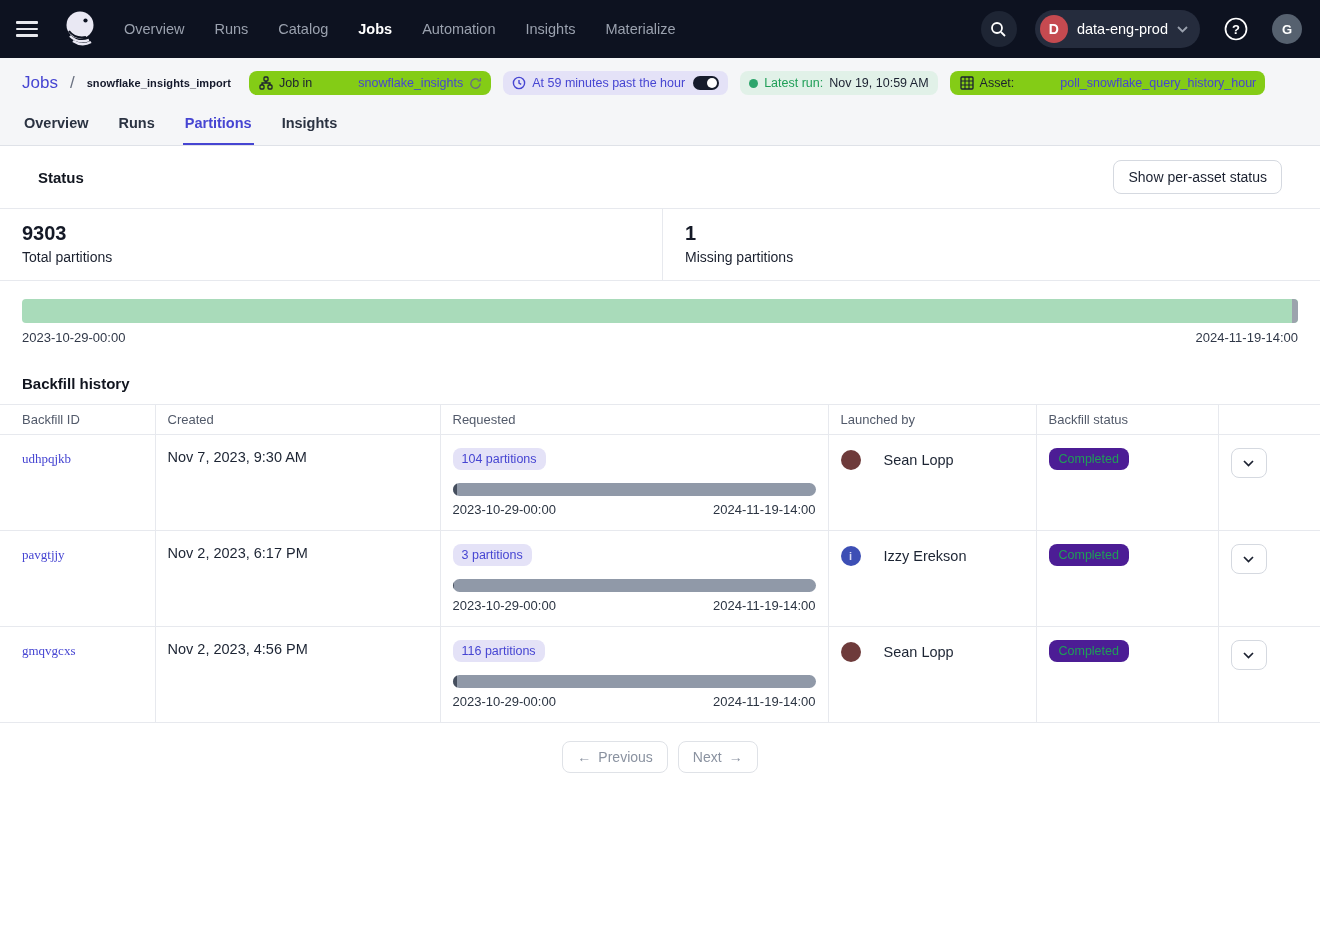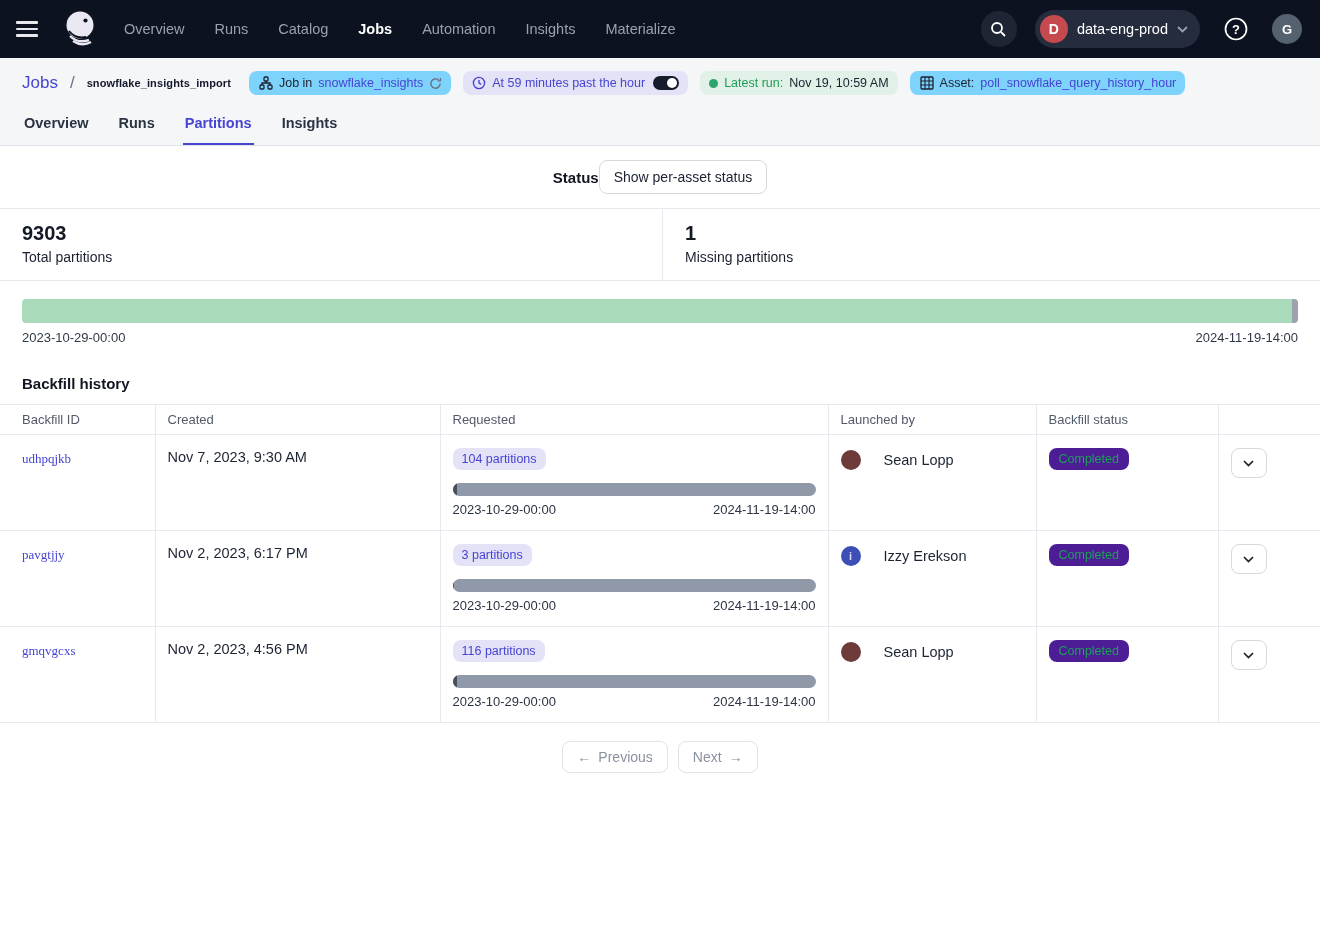--- a/index.html
+++ b/index.html
@@ -21,34 +21,34 @@
   .help-btn { width:32px; height:32px; border-radius:50%; display:flex; align-items:center; justify-content:center; cursor:pointer; margin-left:12px; }
   .user-avatar { width:30px; height:30px; border-radius:50%; background:#56616F; color:#fff; font-size:13px; font-weight:600; display:flex; align-items:center; justify-content:center; margin-left:12px; cursor:pointer; }
 
   
   .band { background:#F5F6F8; border-bottom:1px solid #DFE2E8; }
   .crumb-row { display:flex; align-items:center; gap:12px; padding:13px 22px 10px 22px; }
   .crumb-link { color:#4645D2; font-size:17px; text-decoration:none; cursor:pointer; }
   .crumb-sep { color:#6A7180; font-size:17px; }
   .crumb-title { color:#13182A; font-size:11px; font-weight:600; letter-spacing:.1px; }
   .badge { display:inline-flex; align-items:center; gap:6px; border-radius:8px; padding:5px 9px; font-size:12.5px; white-space:nowrap; }
-  .badge.gray { background:#7dd3fc; color:#1B2130;padding-left:10px; }
+  .badge.gray { background:#84cc16; color:#1B2130;padding-left:10px; }
   .badge.lavender { background:#E4E2F7; color:#4645D2; }
   .badge.green { background:#E1F1E8; color:#1F9E57; }
-  .badge .link { color:#4645D2; cursor:pointer; text-decoration:none; }
+  .badge .link { color:#4645D2; cursor:pointer; text-decoration:none;margin-left:40px; }
   .badge .dark { color:#1B2130; }
   .toggle { width:26px; height:14px; border-radius:8px; background:#161C2C; position:relative; cursor:pointer; margin-left:2px; }
   .toggle .knob { position:absolute; right:2px; top:2px; width:10px; height:10px; background:#fff; border-radius:50%; }
   .green-dot { width:9px; height:9px; border-radius:50%; background:#2EA56C; }
   .tabs-row { display:flex; gap:26px; padding:0 22px; }
   .tab { font-size:14.5px; font-weight:600; color:#2B3342; padding:10px 2px 12px; cursor:pointer; border-bottom:2px solid transparent; }
   .tab.active { color:#4645D2; border-bottom-color:#4645D2; }
 
   
-  .status-row { display:flex; align-items:center; justify-content:center; padding:14px 38px; }
+  .status-row { display:flex; align-items:center; justify-content:space-between; padding:14px 38px; }
   .section-title { font-size:15px; font-weight:700; color:#11151F; }
   .btn-group { display:flex; align-items:center; gap:0; }
   .btn-light { background:#fff; border:1px solid #D5D9E0; border-radius:8px; padding:8px 14px; font-size:14px; color:#1B2130; cursor:pointer; font-family:inherit; }
   .btn-dark { display:flex; align-items:stretch; background:#151B2E; border-radius:8px; overflow:hidden; cursor:pointer; }
   .btn-dark .main { display:flex; align-items:center; gap:7px; color:#fff; font-size:14px; padding:8px 12px; }
   .btn-dark .caret { display:flex; align-items:center; justify-content:center; padding:0 9px; border-left:1px solid rgba(255,255,255,.25); }
 
   .stats-row { display:flex; border-top:1px solid #E7E9EE; border-bottom:1px solid #E7E9EE; }
   .stat { padding:13px 22px 15px; }
   .stat.first { width:663px; border-right:1px solid #E7E9EE; }

